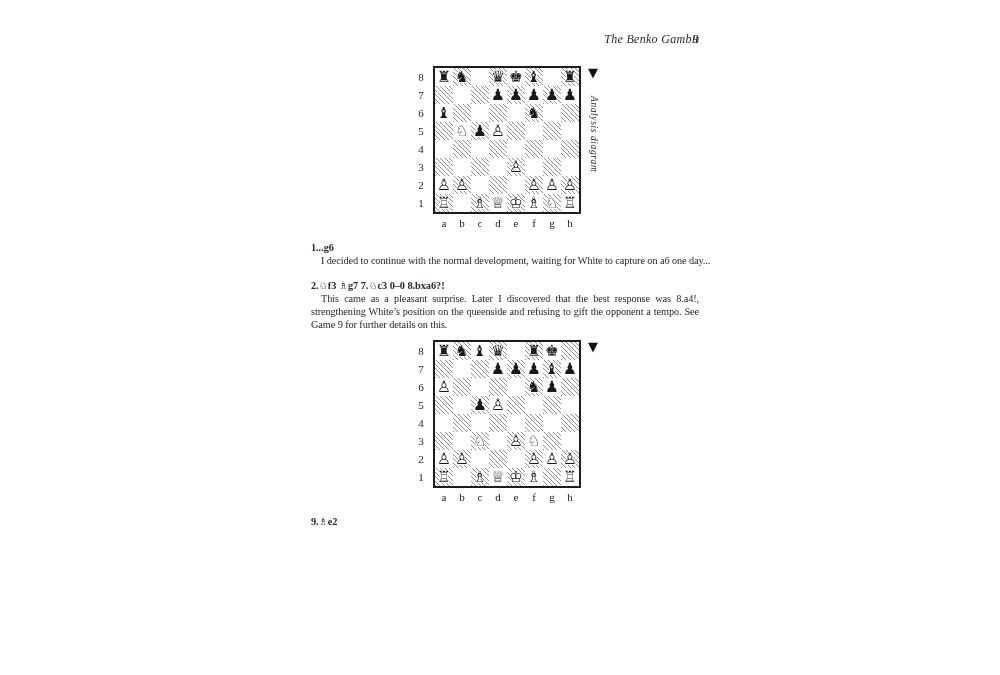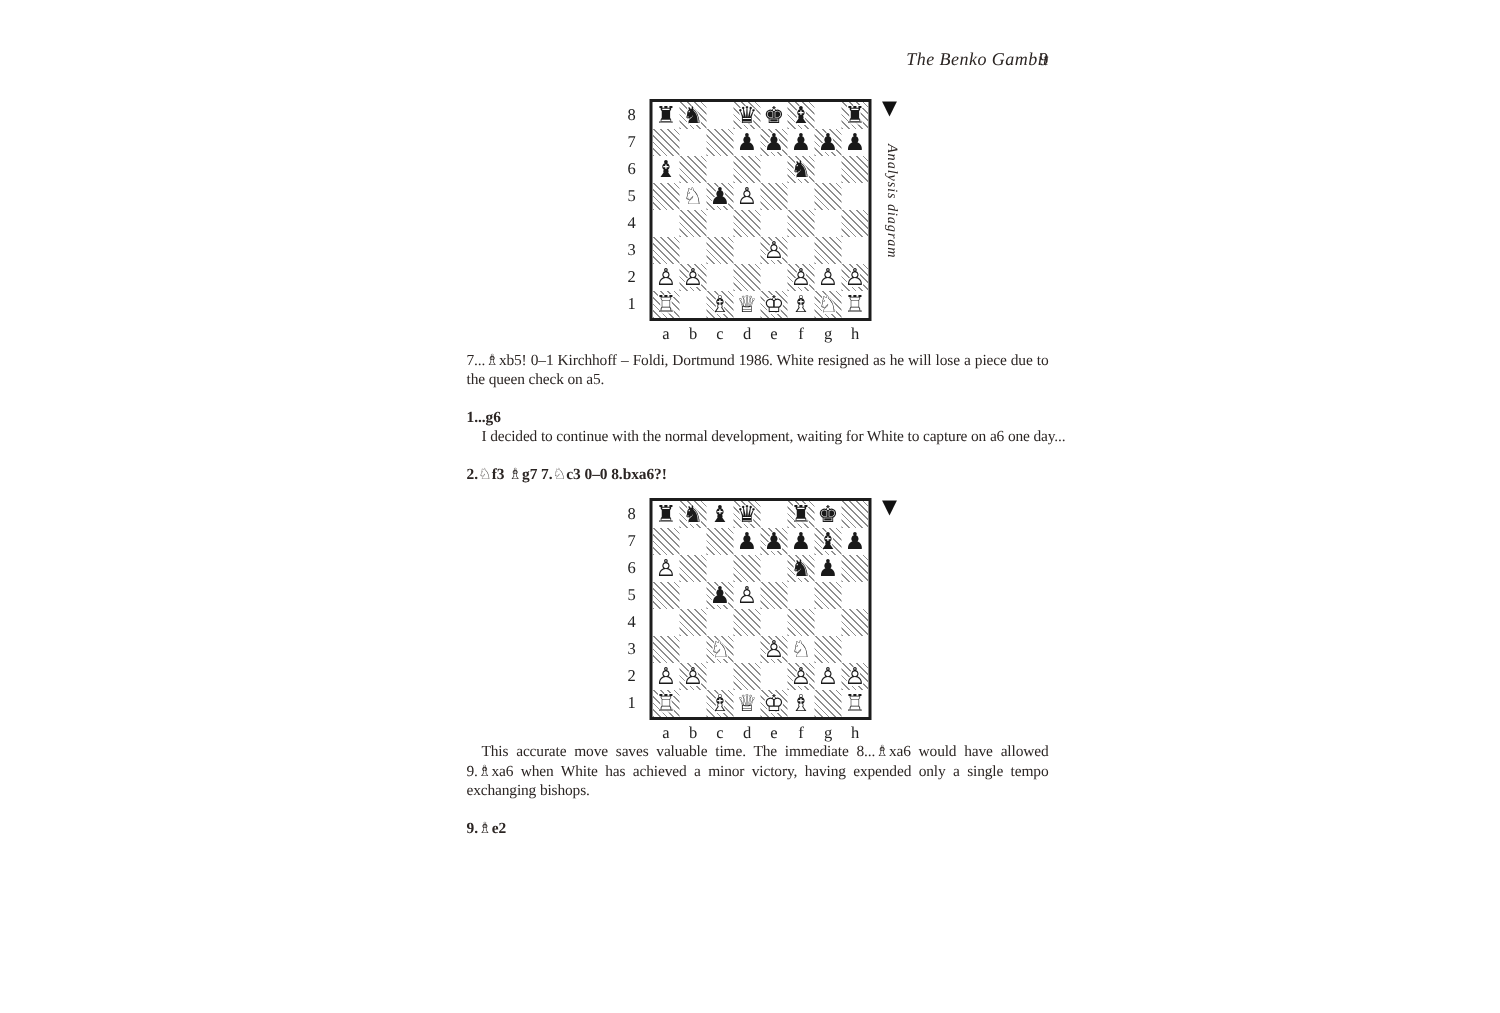--- a/index.html
+++ b/index.html
@@ -217,26 +217,26 @@
             <span>g</span>
             <span>h</span>
           </div>
       </div>
       <div class="sidecol">
         <span class="tomove">▼</span>
         <span class="sidelabel">Analysis diagram</span>
       </div>
     </div>
 
-    <p class="para first">7...♗xb5! 0–1 Kirchhoff – Foldi, Dortmund 1986. White resigned as he will lose a piece due to the queen check on a5.</p>
 
     <h3 class="moveline">1...g6</h3>
     <p class="para indent oneline">I decided to continue with the normal development, waiting for White to capture on a6 one day...</p>
 
     <h3 class="moveline">2.♘f3 ♗g7 7.♘c3 0–0 8.bxa6?!</h3>
+    <p class="para indent">This came as a pleasant surprise. Later I discovered that the best response was 8.a4!, strengthening White’s position on the queenside and refusing to gift the opponent a tempo. See Game 9 for further details on this.</p>
 
     <div class="diagram d2">
       <div class="ranks">
           <span>8</span>
           <span>7</span>
           <span>6</span>
           <span>5</span>
           <span>4</span>
           <span>3</span>
           <span>2</span>
@@ -394,18 +394,17 @@
             <span>f</span>
             <span>g</span>
             <span>h</span>
           </div>
       </div>
       <div class="sidecol">
         <span class="tomove">▼</span>
       </div>
     </div>
 
-    <p class="para indent">This accurate move saves valuable time. The immediate 8...♗xa6 would have allowed 9.♗xa6 when White has achieved a minor victory, having expended only a single tempo exchanging bishops.</p>
 
     <h3 class="moveline">9.♗e2</h3>
 
   </div>
 </div>
 
 </body></html>

